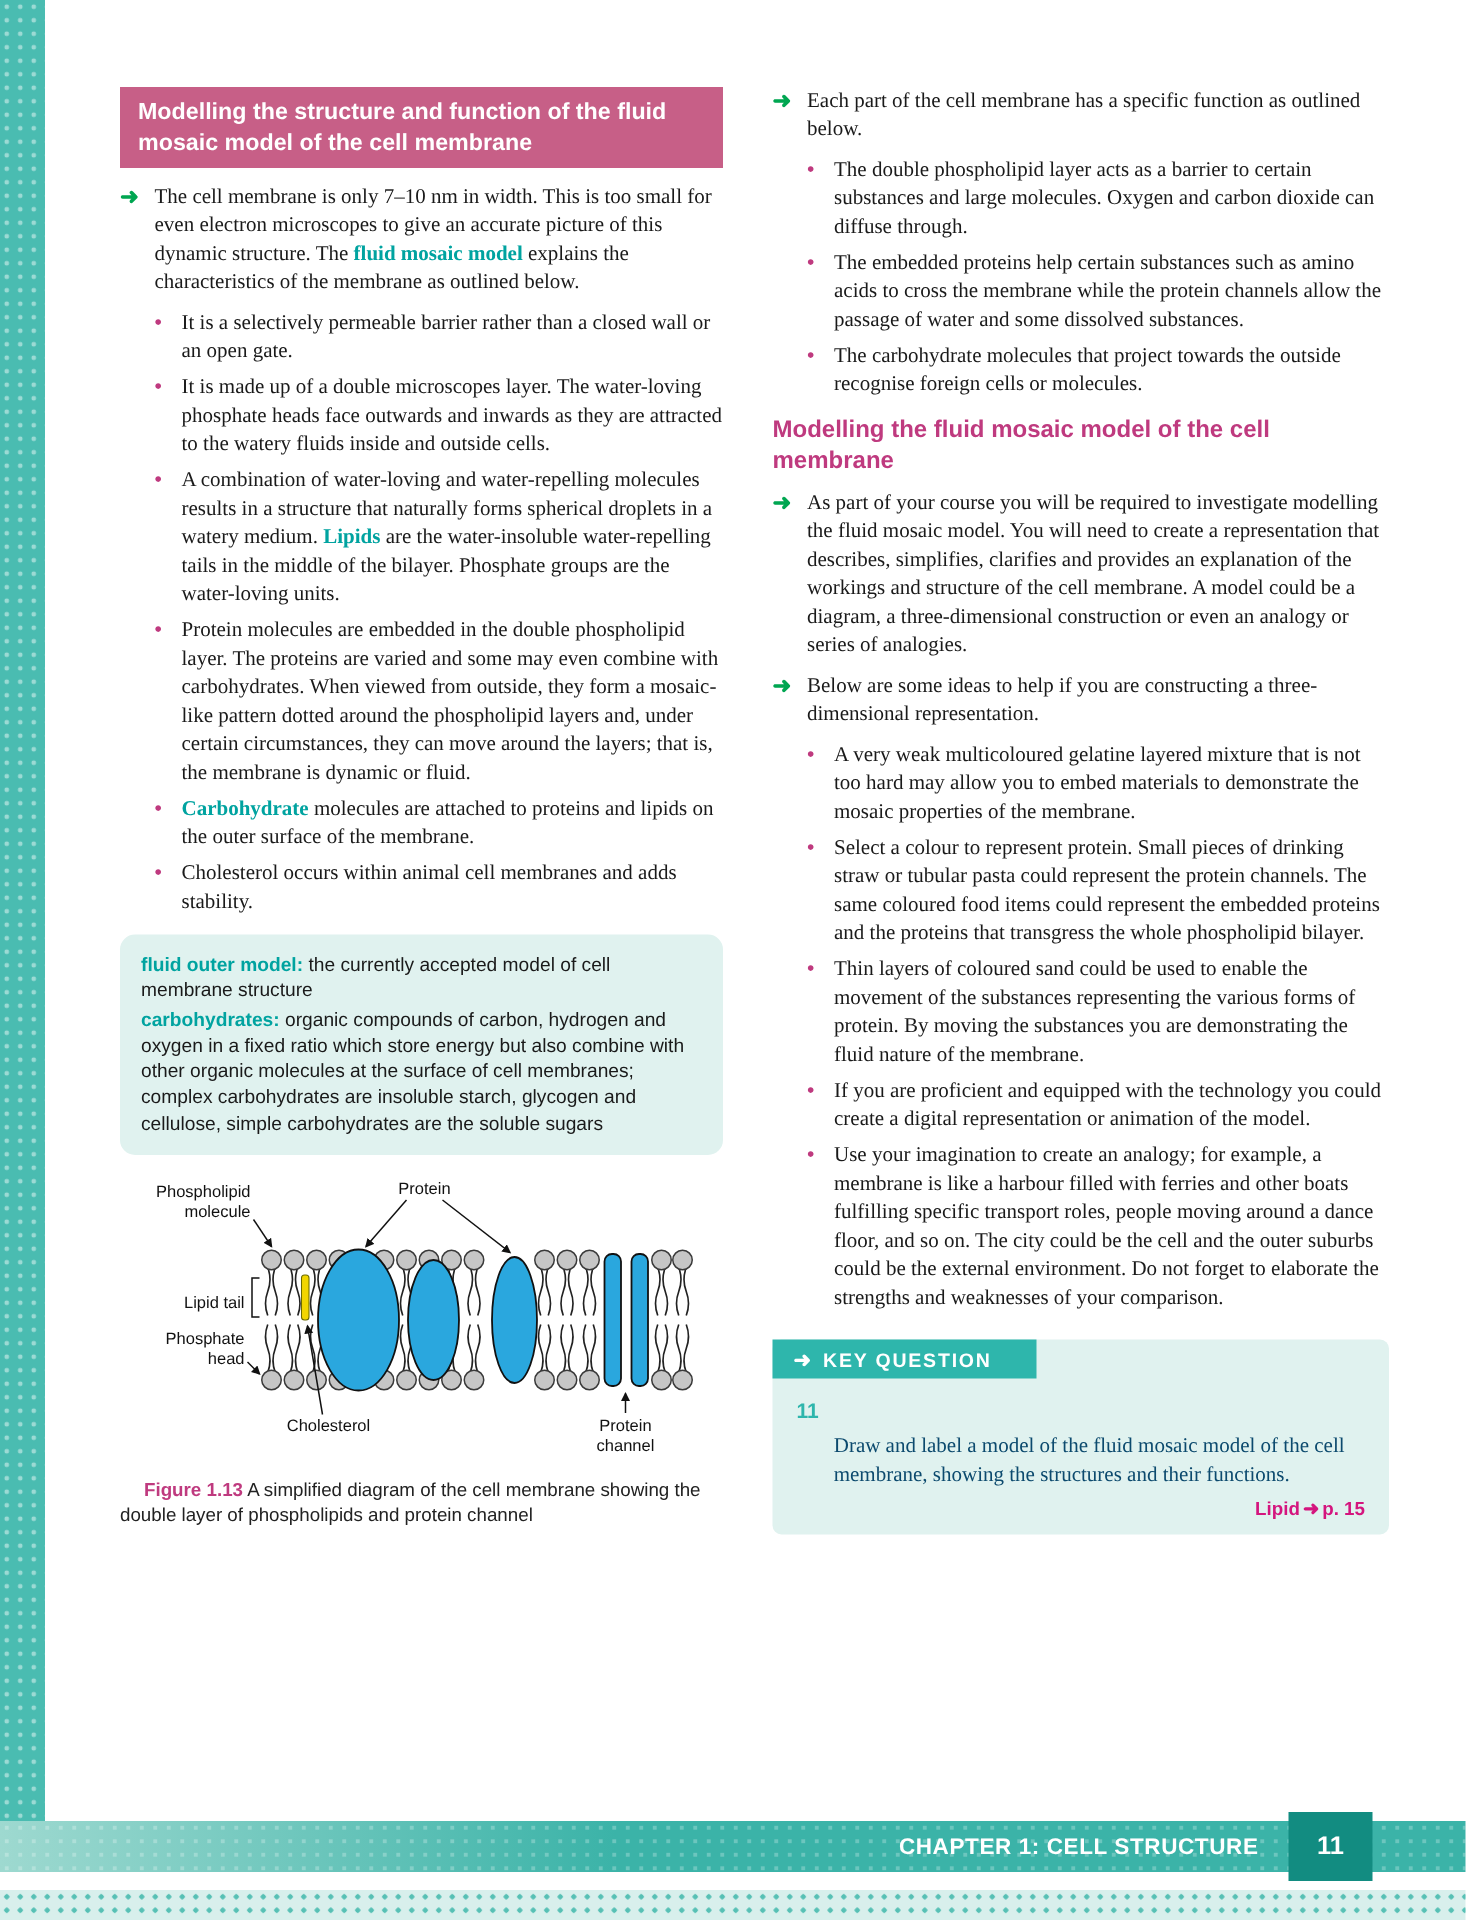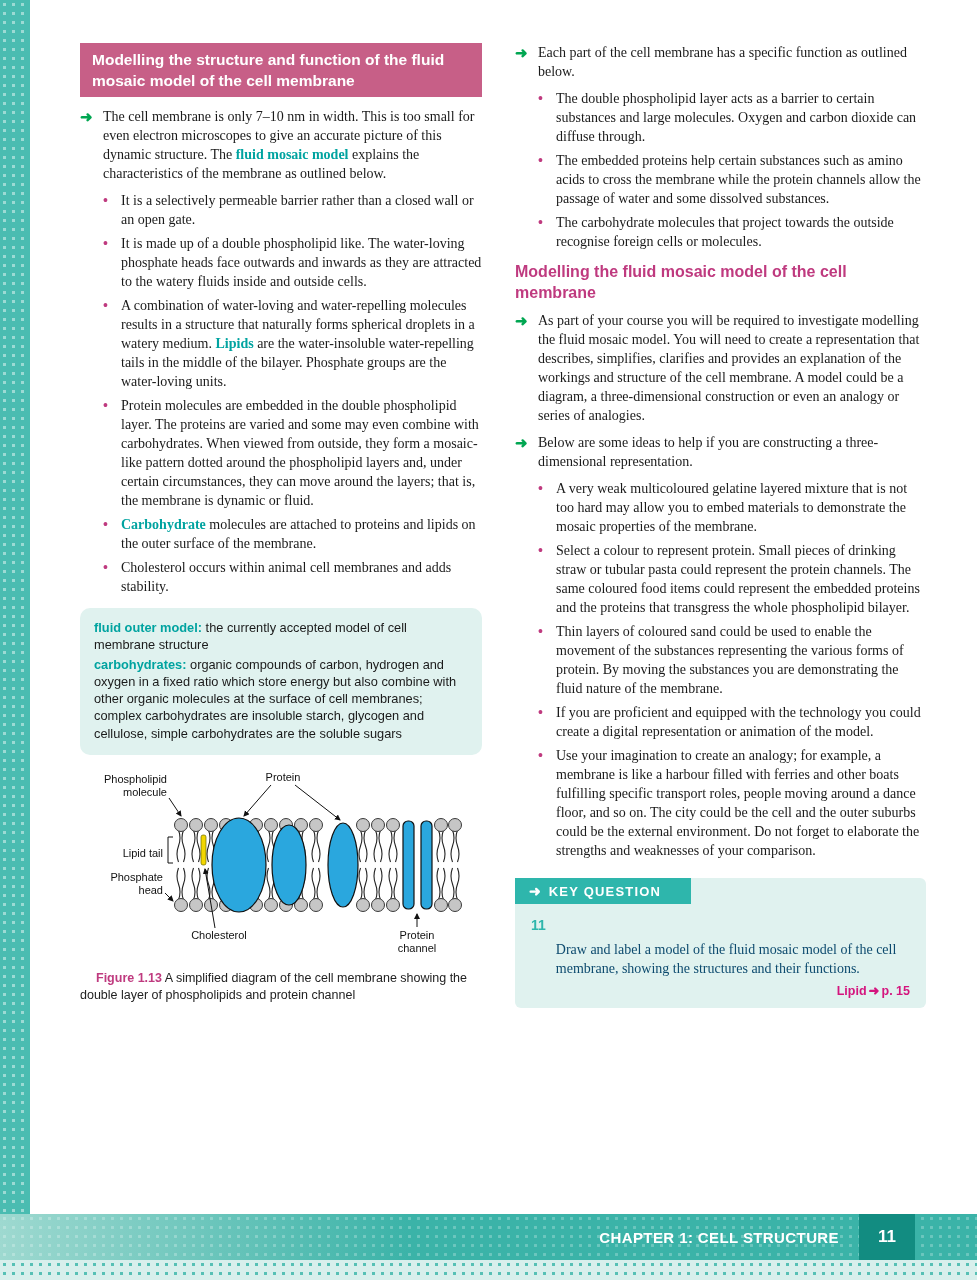--- a/index.html
+++ b/index.html
@@ -10,21 +10,21 @@
   }
 
   
   .left-band {
     position:absolute; left:0; top:0; width:30px; height:1214px;
     background-color:var(--left-band,#4abcb1);
     background-image:radial-gradient(rgba(255,255,255,.45) 1.5px, transparent 1.7px);
     background-size:9px 9px;
   }
   .footer {
-    position:absolute; left:0; top:1214px; width:977px; height:46px;
+    position:absolute; left:0; top:1214px; width:977px; height:34px;
     background:linear-gradient(90deg,#9ed9d0,var(--footer-teal,#3bb3a8) 42%);
     display:flex; align-items:center; justify-content:flex-end;
     font-family:"Liberation Sans", sans-serif;
   }
   .footer::before{
     content:""; position:absolute; inset:0;
     background-image:radial-gradient(rgba(255,255,255,.25) 1.4px, transparent 1.6px);
     background-size:9px 9px;
   }
   .chapter { color:#fff; font-weight:bold; font-size:15px; letter-spacing:.4px; position:relative; }
@@ -35,21 +35,21 @@
     display:flex; align-items:center; justify-content:center;
   }
   .bottom-band {
     position:absolute; left:0; top:1260px; width:977px; height:20px;
     background-color:#d8efec;
     background-image:radial-gradient(var(--band-dot,#57c0b5) 1.6px, transparent 1.8px);
     background-size:9px 9px;
   }
 
   
-  .content { position:absolute; left:80px; top:43px; width:846px; display:flex; gap:33px; }
+  .content { position:absolute; left:80px; top:58px; width:846px; display:flex; gap:33px; }
   .col-left  { width:402px; }
   .col-right { width:411px; }
 
   
   .h1box {
     background:var(--pink-header,#c75f87); color:#fff;
     font-family:"Liberation Sans", sans-serif; font-weight:bold;
     font-size:15.5px; line-height:21px; padding:6px 12px; margin-bottom:10px;
   }
   .h2 {
@@ -132,21 +132,21 @@
       <div class="ptext"><span>The cell membrane is only 7–10 nm in width. This is too small for even electron microscopes to give an accurate picture of this dynamic structure. The </span><span class="term">fluid mosaic model</span><span> explains the characteristics of the membrane as outlined below.</span></div>
     </div>
 
     <ul class="bullets">
       <li>
         <span class="dot">•</span>
         <div class="ptext">It is a selectively permeable barrier rather than a closed wall or an open gate.</div>
       </li>
       <li>
         <span class="dot">•</span>
-        <div class="ptext">It is made up of a double phospholipid like. The water-loving phosphate heads face outwards and inwards as they are attracted to the watery fluids inside and outside cells.</div>
+        <div class="ptext">It is made up of a double microscopes layer. The water-loving phosphate heads face outwards and inwards as they are attracted to the watery fluids inside and outside cells.</div>
       </li>
       <li>
         <span class="dot">•</span>
         <div class="ptext"><span>A combination of water-loving and water-repelling molecules results in a structure that naturally forms spherical droplets in a watery medium. </span><span class="term">Lipids</span><span> are the water-insoluble water-repelling tails in the middle of the bilayer. Phosphate groups are the water-loving units.</span></div>
       </li>
       <li>
         <span class="dot">•</span>
         <div class="ptext">Protein molecules are embedded in the double phospholipid layer. The proteins are varied and some may even combine with carbohydrates. When viewed from outside, they form a mosaic-like pattern dotted around the phospholipid layers and, under certain circumstances, they can move around the layers; that is, the membrane is dynamic or fluid.</div>
       </li>
       <li>

